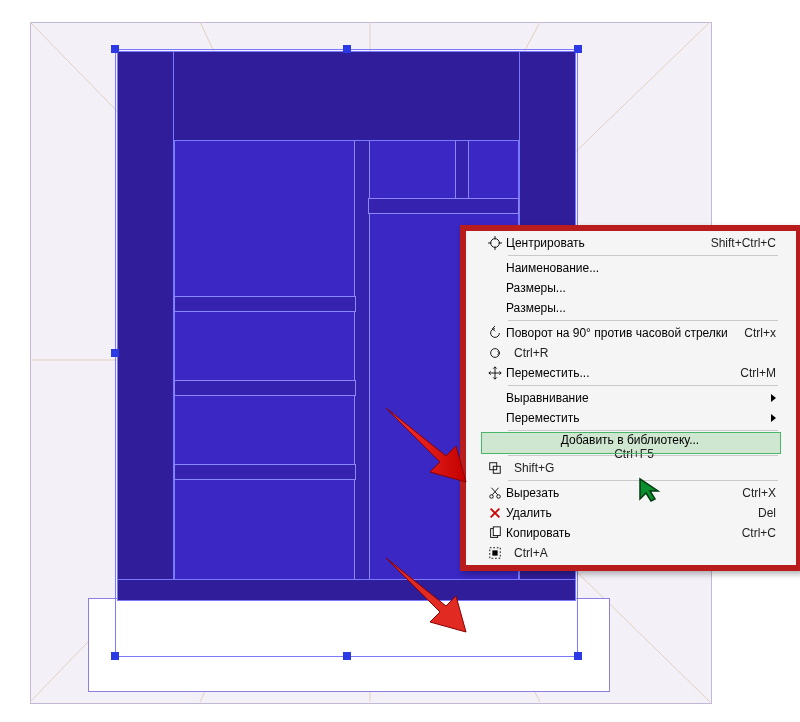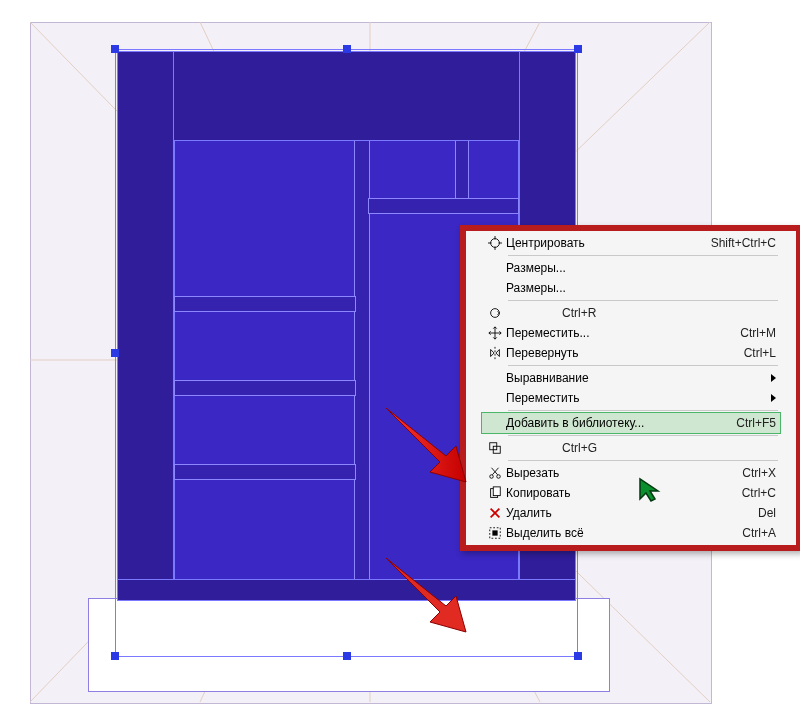--- a/index.html
+++ b/index.html
@@ -35,25 +35,25 @@
     background:#2f1d9a;border:1px solid #7b79ff;}
 
   
   .ctx{position:absolute;left:460px;top:225px;width:298px;background:#f5f5f5;
     border:6px solid #b91c1c;box-shadow:2px 3px 6px rgba(0,0,0,.3);
     padding:2px 16px;}
   .ctx .row{display:flex;align-items:center;height:20px;padding:0 4px 0 2px;}
   .ctx .ico{width:22px;display:flex;align-items:center;justify-content:center;
     color:#333;}
   .ctx .lbl{flex:1;white-space:nowrap;}
-  .ctx .sc{color:#222;padding-left:8px;white-space:nowrap;margin-left:48px;}
+  .ctx .sc{color:#222;padding-left:8px;white-space:nowrap;}
   .ctx .sub::after{content:"";width:0;height:0;border-top:4px solid transparent;
     border-bottom:4px solid transparent;border-left:5px solid #000;margin-left:auto;}
   .ctx .sep{height:1px;margin:2px 2px 2px 26px;background:#c9c9c9;}
-  .ctx .row.hi{background:#cfe6d0;outline:1px solid #4bb56a;}
+  .ctx .row.hi{background:#cfe6d0;outline:1px solid #4bb56a;flex-direction:column;}
 
   
   .arrow{position:absolute;pointer-events:none;}
 
   
   .cursor{position:absolute;left:638px;top:477px;pointer-events:none;}
 
   svg.ico-svg{width:14px;height:14px;}
 </style>
 </head>
@@ -111,56 +111,60 @@
             <line x1="12" y1="8" x2="16" y2="8" stroke="#000"></line>
           </svg>
       </span>
       <span class="lbl">Центрировать</span>
       <span class="sc">Shift+Ctrl+C</span>
     </div>
     <div class="sep"></div>
 
     <div class="row">
       <span class="ico"></span>
+      <span class="lbl">Наименование...</span>
+    </div>
+    <div class="row">
+      <span class="ico"></span>
       <span class="lbl">Размеры...</span>
     </div>
     <div class="row">
       <span class="ico"></span>
       <span class="lbl">Размеры...</span>
     </div>
     <div class="sep"></div>
 
+    <div class="row">
+      <span class="ico">
+        <svg class="ico-svg" viewBox="0 0 16 16">
+            <path d="M8 3a5 5 0 1 0 5 5" fill="none" stroke="#000"></path>
+            <path d="M8 0l-3 3 3 3" fill="none" stroke="#000"></path>
+          </svg>
+      </span>
+      <span class="lbl">Поворот на 90° против часовой стрелки</span>
+      <span class="sc">Ctrl+x</span>
+    </div>
     <div class="row">
       <span class="ico">
         <svg class="ico-svg" viewBox="0 0 16 16">
             <circle cx="8" cy="8" r="5" fill="none" stroke="#000"></circle>
             <path d="M13 8l-2-2m2 2l-2 2" stroke="#000" fill="none"></path>
           </svg>
       </span>
       <span class="sc">Ctrl+R</span>
     </div>
     <div class="row">
       <span class="ico">
         <svg class="ico-svg" viewBox="0 0 16 16">
             <path d="M8 1v14M1 8h14M8 1l-2 2M8 1l2 2M8 15l-2-2M8 15l2-2M1 8l2-2M1 8l2 2M15 8l-2-2M15 8l-2 2" stroke="#000" fill="none"></path>
           </svg>
       </span>
       <span class="lbl">Переместить...</span>
       <span class="sc">Ctrl+M</span>
     </div>
-    <div class="row">
-      <span class="ico">
-        <svg class="ico-svg" viewBox="0 0 16 16">
-            <line x1="8" y1="1" x2="8" y2="15" stroke="#000" stroke-dasharray="2"></line>
-            <path d="M3 4v8l4-4zM13 4v8l-4-4z" fill="none" stroke="#000"></path>
-          </svg>
-      </span>
-      <span class="lbl">Перевернуть</span>
-      <span class="sc">Ctrl+L</span>
-    </div>
     <div class="sep"></div>
 
     <div class="row sub">
       <span class="ico"></span>
       <span class="lbl">Выравнивание</span>
     </div>
     <div class="row sub">
       <span class="ico"></span>
       <span class="lbl">Переместить</span>
     </div>
@@ -173,64 +177,63 @@
     </div>
     <div class="sep"></div>
 
     <div class="row">
       <span class="ico">
         <svg class="ico-svg" viewBox="0 0 16 16">
             <rect x="2" y="2" width="8" height="8" fill="none" stroke="#000"></rect>
             <rect x="6" y="6" width="8" height="8" fill="none" stroke="#000"></rect>
           </svg>
       </span>
-      <span class="sc">Ctrl+G</span>
+      <span class="sc">Shift+G</span>
     </div>
     <div class="sep"></div>
 
     <div class="row">
       <span class="ico">
         <svg class="ico-svg" viewBox="0 0 16 16">
             <circle cx="4" cy="12" r="2" fill="none" stroke="#000"></circle>
             <circle cx="12" cy="12" r="2" fill="none" stroke="#000"></circle>
             <line x1="5" y1="10" x2="12" y2="2" stroke="#000"></line>
             <line x1="11" y1="10" x2="4" y2="2" stroke="#000"></line>
           </svg>
       </span>
       <span class="lbl">Вырезать</span>
       <span class="sc">Ctrl+X</span>
     </div>
     <div class="row">
       <span class="ico">
         <svg class="ico-svg" viewBox="0 0 16 16">
+            <line x1="3" y1="3" x2="13" y2="13" stroke="#cc0000" stroke-width="2"></line>
+            <line x1="13" y1="3" x2="3" y2="13" stroke="#cc0000" stroke-width="2"></line>
+          </svg>
+      </span>
+      <span class="lbl">Удалить</span>
+      <span class="sc">Del</span>
+    </div>
+    <div class="row">
+      <span class="ico">
+        <svg class="ico-svg" viewBox="0 0 16 16">
             <rect x="3" y="3" width="8" height="10" fill="none" stroke="#000"></rect>
             <rect x="6" y="1" width="8" height="10" fill="#fff" stroke="#000"></rect>
           </svg>
       </span>
       <span class="lbl">Копировать</span>
       <span class="sc">Ctrl+C</span>
     </div>
     <div class="row">
       <span class="ico">
         <svg class="ico-svg" viewBox="0 0 16 16">
-            <line x1="3" y1="3" x2="13" y2="13" stroke="#cc0000" stroke-width="2"></line>
-            <line x1="13" y1="3" x2="3" y2="13" stroke="#cc0000" stroke-width="2"></line>
-          </svg>
-      </span>
-      <span class="lbl">Удалить</span>
-      <span class="sc">Del</span>
-    </div>
-    <div class="row">
-      <span class="ico">
-        <svg class="ico-svg" viewBox="0 0 16 16">
             <rect x="2" y="2" width="12" height="12" fill="none" stroke="#000" stroke-dasharray="2"></rect>
             <rect x="5" y="5" width="6" height="6" fill="#000"></rect>
           </svg>
       </span>
-      <span class="lbl">Выделить всё</span>
       <span class="sc">Ctrl+A</span>
     </div>
   </div>
 
   <svg class="arrow" style="left:378px;top:400px" width="100" height="100">
     <defs>
         <linearGradient id="rg">
           <stop offset="0" stop-color="#ff3a34"></stop>
           <stop offset="1" stop-color="#c40000"></stop>
         </linearGradient>

